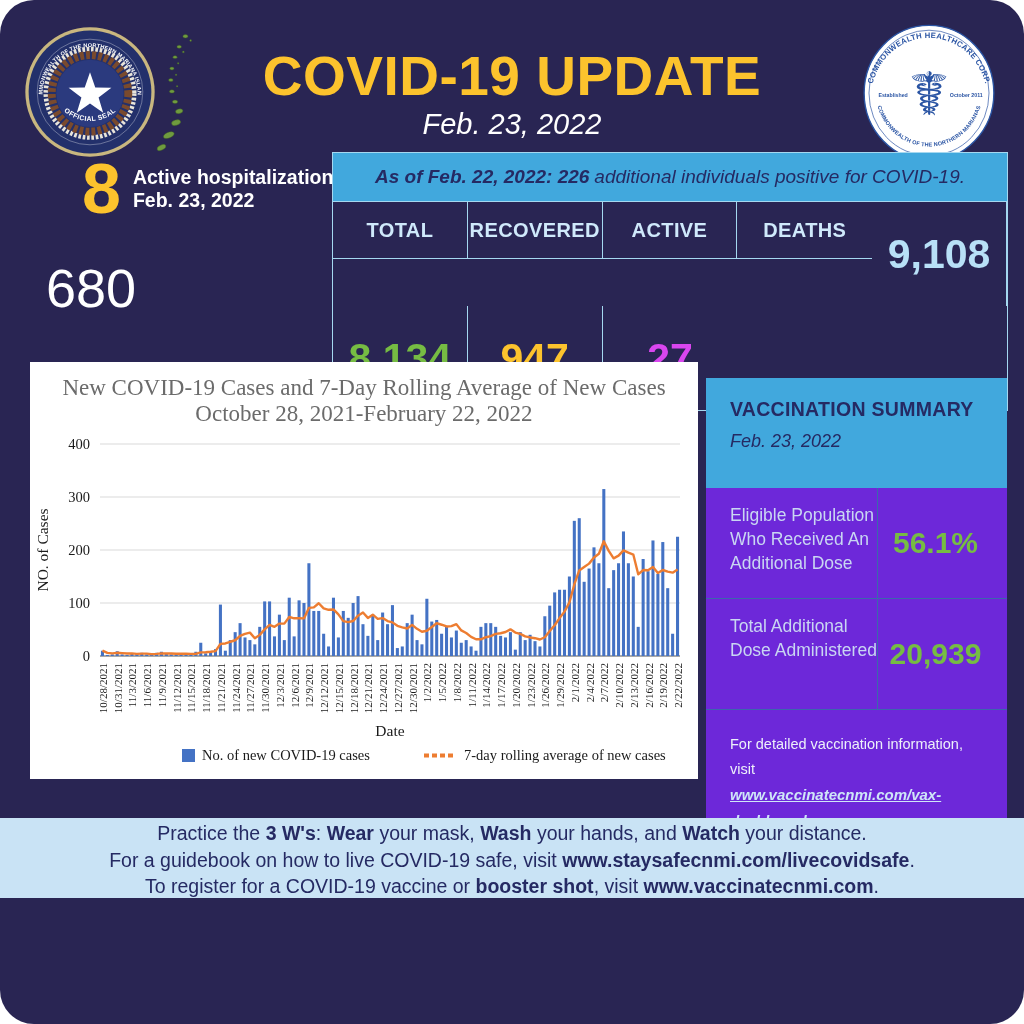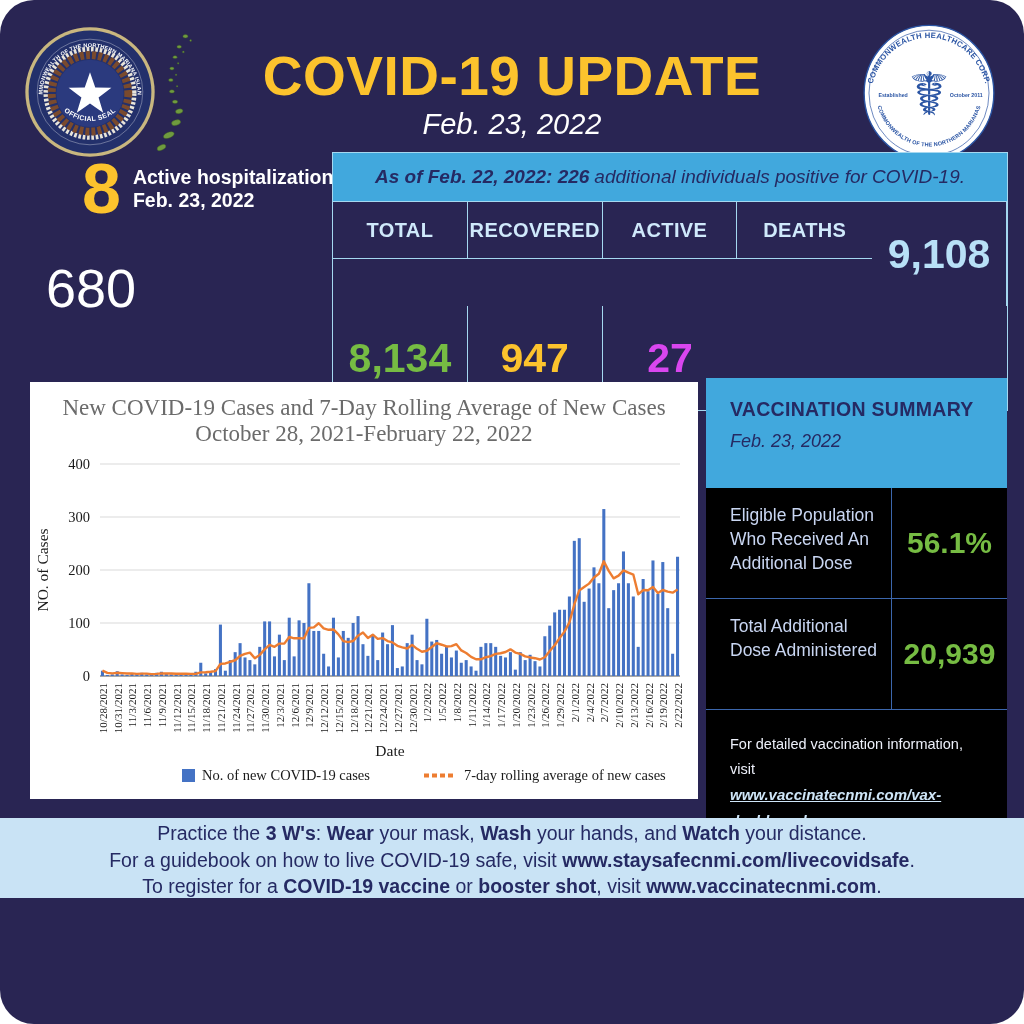--- a/index.html
+++ b/index.html
@@ -27,36 +27,36 @@
   
   .ctable{position:absolute;left:332px;top:152px;width:676px;border:1.5px solid #a5d8f0}
   .banner{height:49px;background:#41a8dd;color:#252a63;display:flex;align-items:center;justify-content:center;font-size:19px;font-style:italic;border-bottom:1.5px solid #a5d8f0}
   .banner .bb{font-weight:700;margin-right:5px}
   .tgrid{display:grid;grid-template-columns:repeat(5,1fr)}
   .thc{height:57px;display:flex;align-items:center;justify-content:center;color:#cfe9fb;font-size:20px;font-weight:700;letter-spacing:.4px;border-right:1px solid #a5d8f0;border-bottom:1px solid #a5d8f0}
   .tvc{height:104px;display:flex;align-items:center;justify-content:center;font-size:41px;font-weight:700;border-right:1px solid #a5d8f0}
   .thc:nth-child(4),.tvc:last-child{border-right:none}
 
   
-  .chart-panel{position:absolute;left:30px;top:382px;width:668px;height:417px;background:#ffffff}
+  .chart-panel{position:absolute;left:30px;top:362px;width:668px;height:417px;background:#ffffff}
   .chart-title{padding-top:13px;text-align:center;font-family:"Liberation Serif","DejaVu Serif",serif;color:#6b6b6b;font-size:23px;line-height:26px}
   #chart-svg{position:absolute;left:2px;top:72px;width:664px;height:344px}
   .ct{font:14.5px "Liberation Serif","DejaVu Serif",serif;fill:#1a1a1a}
   .cxl{font:11px "Liberation Serif","DejaVu Serif",serif;fill:#1a1a1a}
   .cax{font:15.5px "Liberation Serif","DejaVu Serif",serif;fill:#1a1a1a}
   .cleg{font:14.5px "Liberation Serif","DejaVu Serif",serif;fill:#1a1a1a}
 
   
-  .vax{position:absolute;left:706px;top:378px;width:301px;height:488px;background:#000000}
+  .vax{position:absolute;left:706px;top:378px;width:301px;height:488px;background:#6d28d9}
   .vax-head{height:110px;background:#41a8dd;padding:20px 0 0 24px}
   .vax-head .vt{color:#252a63;font-size:19.5px;font-weight:700;letter-spacing:.3px}
   .vax-head .vd{color:#252a63;font-size:18px;font-style:italic;margin-top:10px}
   .vrow{position:relative;height:111px;border-bottom:1px solid #3c67ad}
   .vlabel{position:absolute;left:0;top:0;bottom:0;width:184px;padding:15px 8px 0 24px;color:#c9d6f2;font-size:17.5px;line-height:24px}
-  .vval{position:absolute;right:0;top:0;bottom:0;width:116px;border-left:1px solid #3c67ad;display:flex;align-items:center;justify-content:center;font-size:30px;font-weight:700}
+  .vval{position:absolute;right:14px;top:0;bottom:0;width:116px;border-left:1px solid #3c67ad;display:flex;align-items:center;justify-content:center;font-size:30px;font-weight:700}
   .vfoot{padding:22px 24px 0;color:#edf0fa;font-size:14.5px;line-height:25px}
   .vlink{color:#cfe6f8;font-size:15px;font-weight:700;font-style:italic;text-decoration:underline;cursor:pointer}
 
   
   .band{position:absolute;left:0;top:818px;width:1024px;height:80px;background:#c9e3f5;color:#252a63;text-align:center;font-size:19.5px;line-height:26.5px;padding-top:2px}
 
   
   .bfoot{position:absolute;left:0;top:898px;width:1024px;height:126px;color:#f2f0fa;font-style:italic}
 </style>
 </head>
@@ -359,21 +359,21 @@
     </div>
     <div class="vfoot">
       <div>For detailed vaccination information, visit</div>
       <div><span class="vlink">www.vaccinatecnmi.com/vax-dashboard</span><span>.</span></div>
     </div>
   </div>
 
   <div class="band">
     <div><span>Practice the </span><span style="font-weight: 700;">3 W's</span><span>: </span><span style="font-weight: 700;">Wear</span><span> your mask, </span><span style="font-weight: 700;">Wash</span><span> your hands, and </span><span style="font-weight: 700;">Watch</span><span> your distance.</span></div>
     <div><span>For a guidebook on how to live COVID-19 safe, visit </span><span style="font-weight: 700;">www.staysafecnmi.com/livecovidsafe</span><span>.</span></div>
-    <div><span>To register for a </span><span style="font-weight: 700; text-align: center;">COVID-19 vaccine</span><span> or </span><span style="font-weight: 700;">booster shot</span><span>, visit </span><span style="font-weight: 700;">www.vaccinatecnmi.com</span><span>.</span></div>
+    <div><span>To register for a </span><span style="font-weight: 400; text-align: center;">COVID-19 vaccine</span><span> or </span><span style="font-weight: 700;">booster shot</span><span>, visit </span><span style="font-weight: 700;">www.vaccinatecnmi.com</span><span>.</span></div>
   </div>
 
   <div class="bfoot">
     
     
     
   </div>
 
 </div>
 

